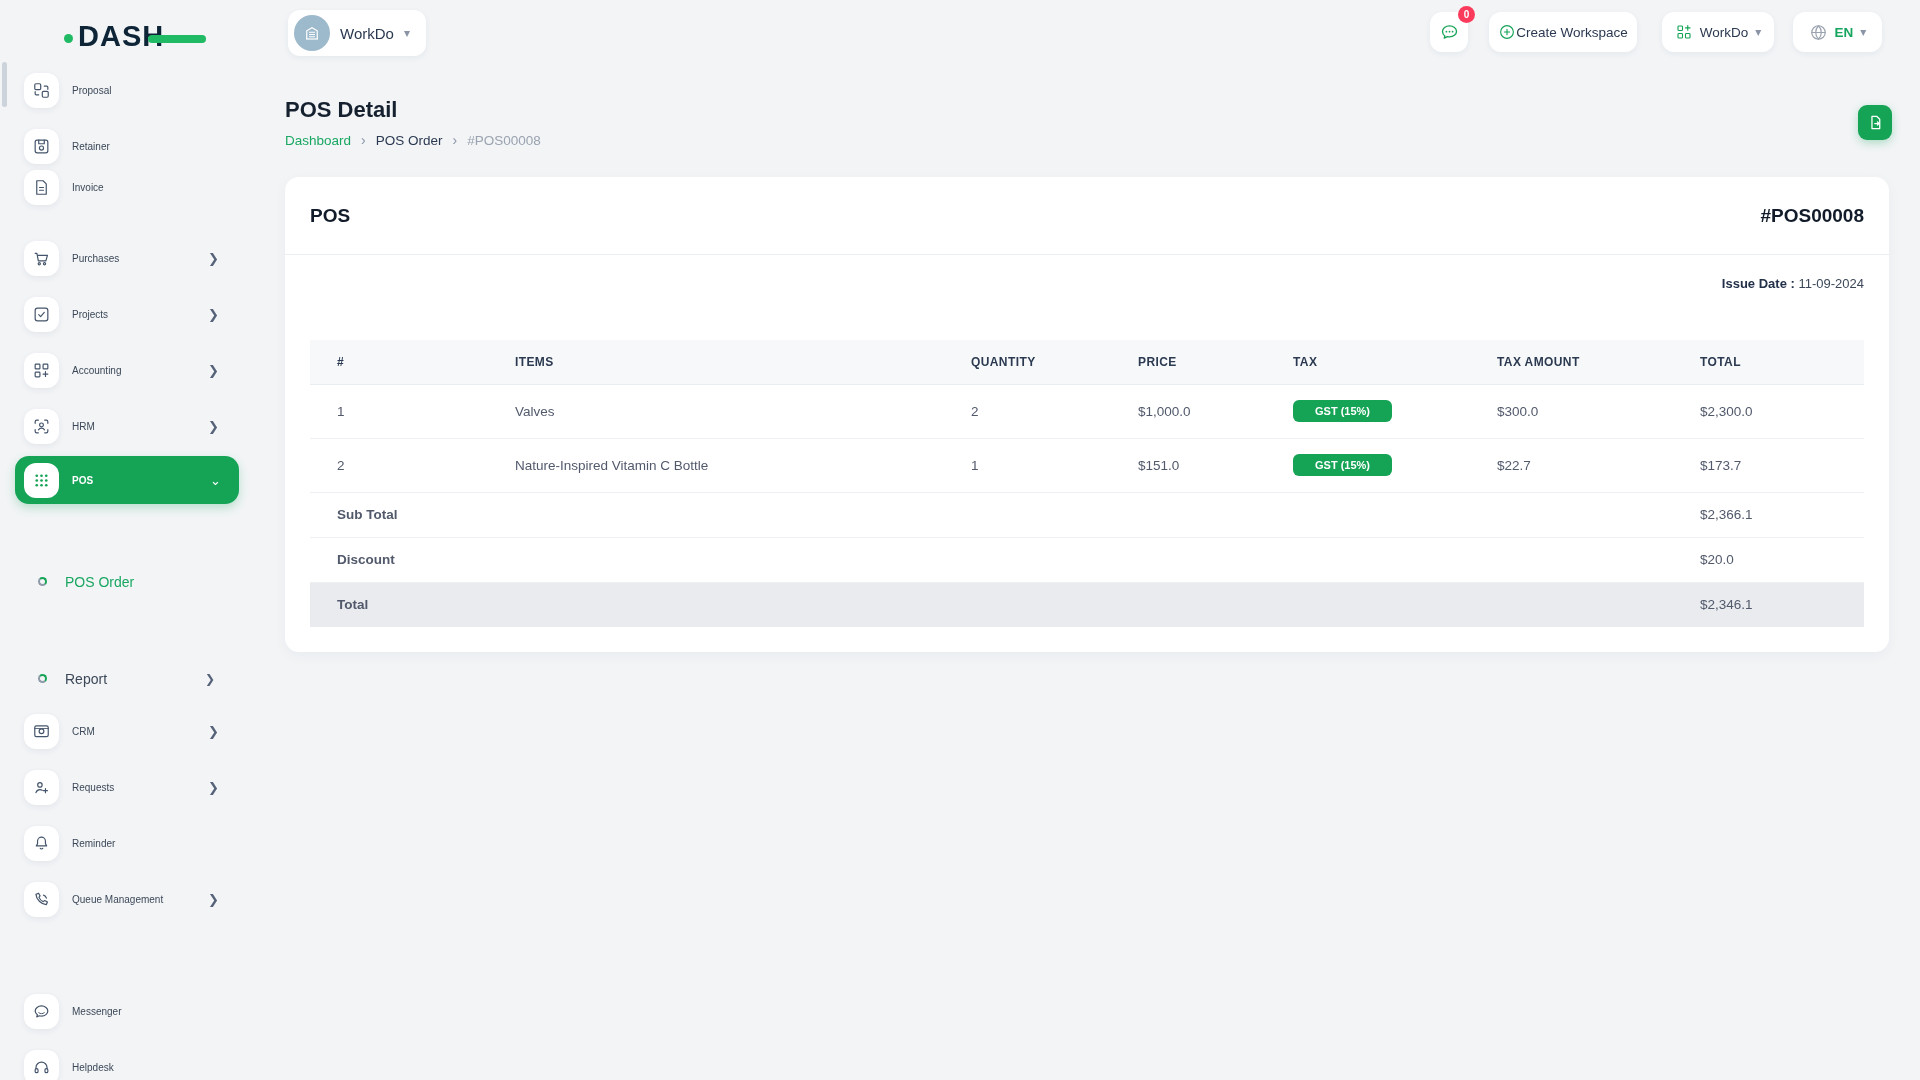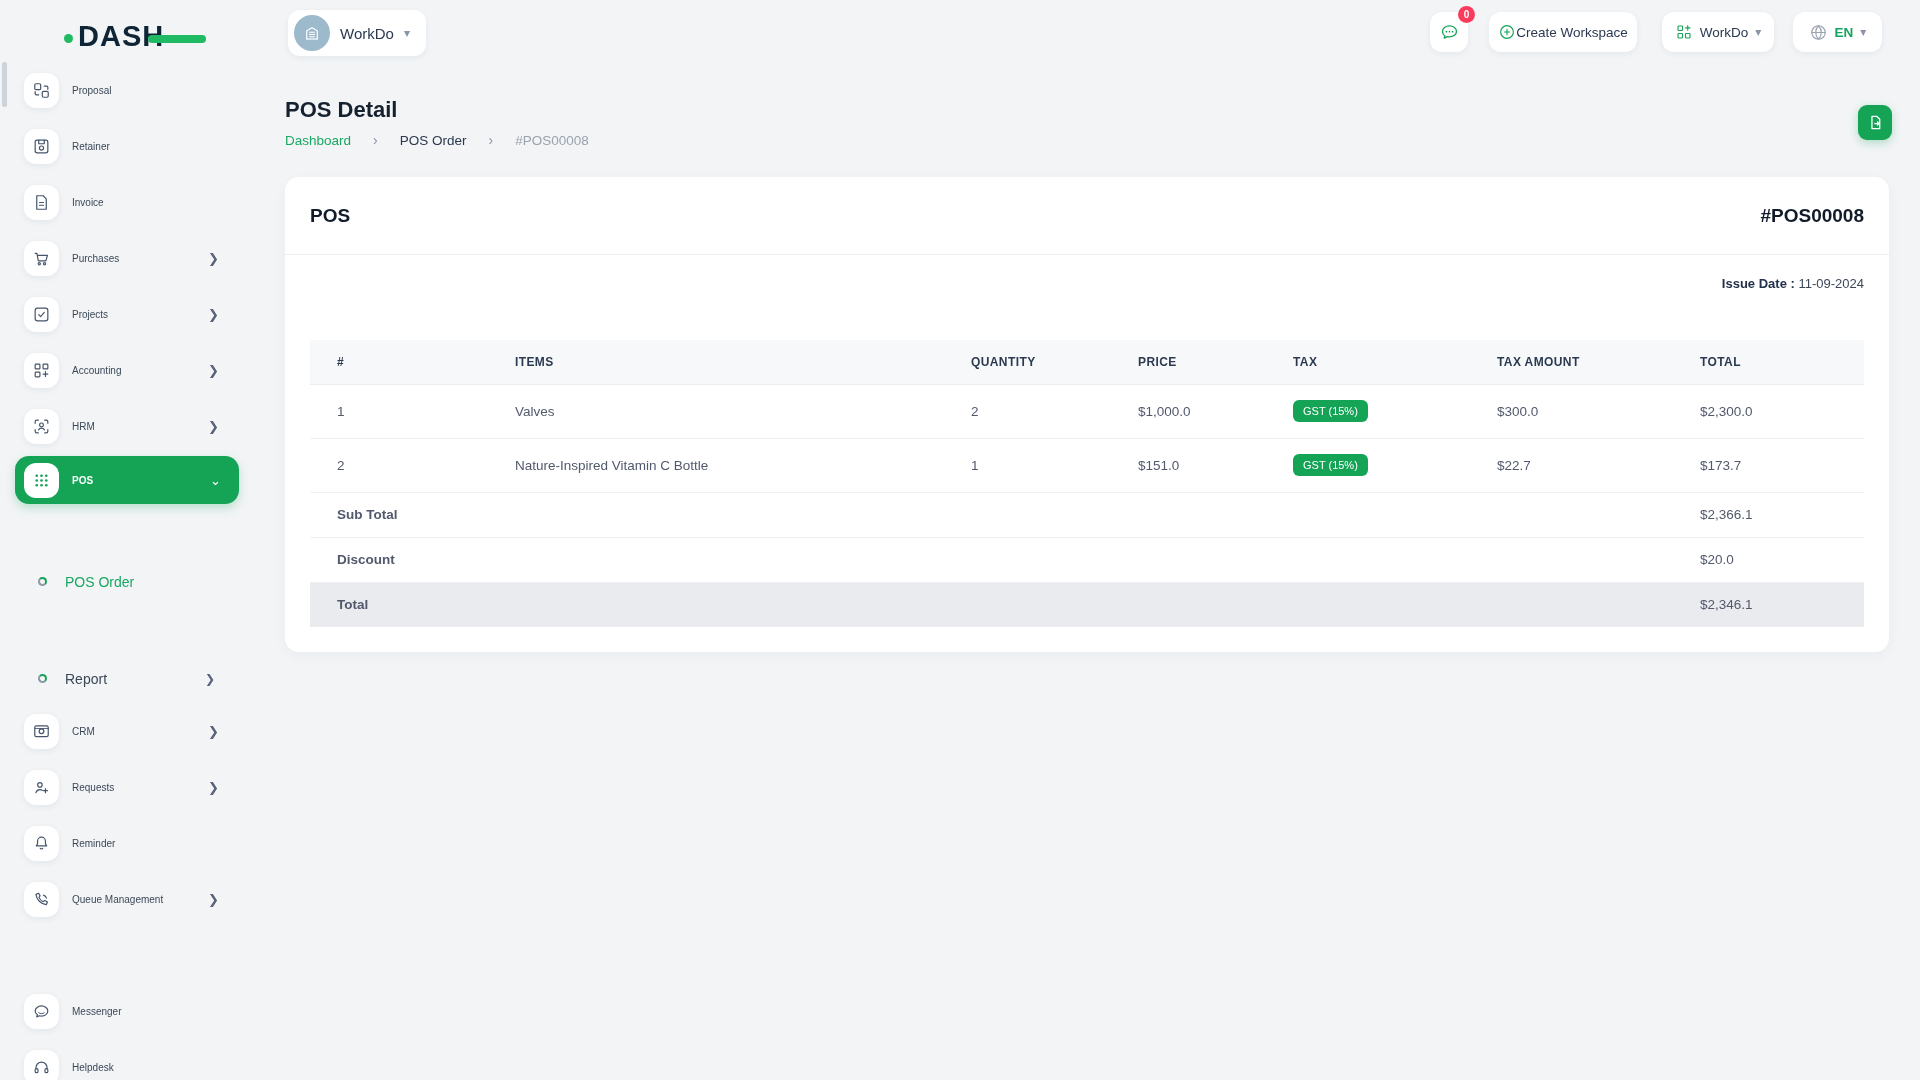--- a/index.html
+++ b/index.html
@@ -50,21 +50,21 @@
   .pos-pill .sb-chev { color:#fff; right:18px; }
   .sub-item { position:absolute; left:0; width:241px; height:48.5px; display:flex; align-items:center; cursor:pointer; }
   .sub-bullet { position:absolute; left:38px; width:9px; height:9px; border-radius:50%;
     border:2px solid #8f9aa8; border-top-color:#15a356; border-right-color:#15a356; }
   .sub-label { position:absolute; left:65px; font-size:14px; color:#3c4858; }
   .sub-item.active .sub-label { color:#1aa762; }
   .sub-chev { position:absolute; right:26px; color:#55627a; font-size:12px; }
 
   
   .page-title { left:285px; top:97px; font-size:22px; font-weight:700; color:#16212f; }
-  .crumbs { left:285px; top:132px; font-size:13.5px; display:flex; align-items:center; gap:22px; }
+  .crumbs { left:285px; top:132px; font-size:13.5px; display:flex; align-items:center; gap:10px; }
   .crumb-link { color:#1aa762; text-decoration:none; cursor:pointer; }
   .crumb-mid { color:#2b3950; }
   .crumb-last { color:#9aa3af; }
   .crumb-sep { color:#8a94a6; font-size:14px; }
   .export-btn { left:1858px; top:105px; width:34px; height:35px; border-radius:9px; background:#15a356;
     border:none; display:flex; align-items:center; justify-content:center; cursor:pointer;
     box-shadow:0 3px 8px rgba(21,163,86,.3); }
 
   
   .card { left:285px; top:177px; width:1604px; height:475px; background:#fff; border-radius:14px;
@@ -77,22 +77,22 @@
   .issue-date b { color:#22304a; }
 
   .items-table { position:absolute; left:25px; top:163px; width:1554px; border-collapse:collapse; table-layout:fixed; }
   .items-table th { background:#f7f8fa; height:44px; text-align:left; font-size:12px; font-weight:700;
     color:#2b3a50; letter-spacing:.4px; padding-left:27px; border-bottom:1px solid #e9edf0; }
   .items-table td { height:54px; font-size:13.5px; color:#51596b; padding-left:27px; border-bottom:1px solid #eef0f3; }
   .items-table tr.sumrow td { height:45px; }
   .sum-label { font-weight:700; color:#1f2937; }
   .sum-value { color:#3c4657; }
   tr.total-row td { background:#e9ebee; border-bottom:none; }
-  .tax-badge { display:inline-block; background:#15a356; color:#fff; font-size:11px; font-weight:400;
-    padding:5px 10px; border-radius:6px; }
+  .tax-badge { display:inline-block; background:#15a356; color:#fff; font-size:11px; font-weight:700;
+    padding:5px 22px; border-radius:6px; }
 
   svg { display:block; }
   .ic { stroke:#44546a; stroke-width:1.5; fill:none; stroke-linecap:round; stroke-linejoin:round; }
   .ic-green { stroke:#15a356; }
   .ic-gray { stroke:#9aa3af; }
 </style>
 </head>
 <body>
 
 <div class="abs logo">
@@ -169,21 +169,21 @@
     <span class="sb-icon">
       <svg class="ic" width="19" height="19" viewBox="0 0 24 24">
           <rect x="4" y="4" width="16" height="16" rx="2.5"></rect>
           <path d="M8.5 4v4.5h7V4"></path>
           <circle cx="12" cy="14" r="2.6"></circle>
         </svg>
     </span>
     <span class="sb-label">Retainer</span>
   </div>
 
-  <div class="sb-item" style="top:114px">
+  <div class="sb-item" style="top:99px">
     <span class="sb-icon">
       <svg class="ic" width="19" height="19" viewBox="0 0 24 24">
           <path d="M6 3.5h8l4 4v13H6z"></path>
           <path d="M9.5 12h5M9.5 15.5h5"></path>
         </svg>
     </span>
     <span class="sb-label">Invoice</span>
   </div>
 
   <div class="sb-item" style="top:170px">

